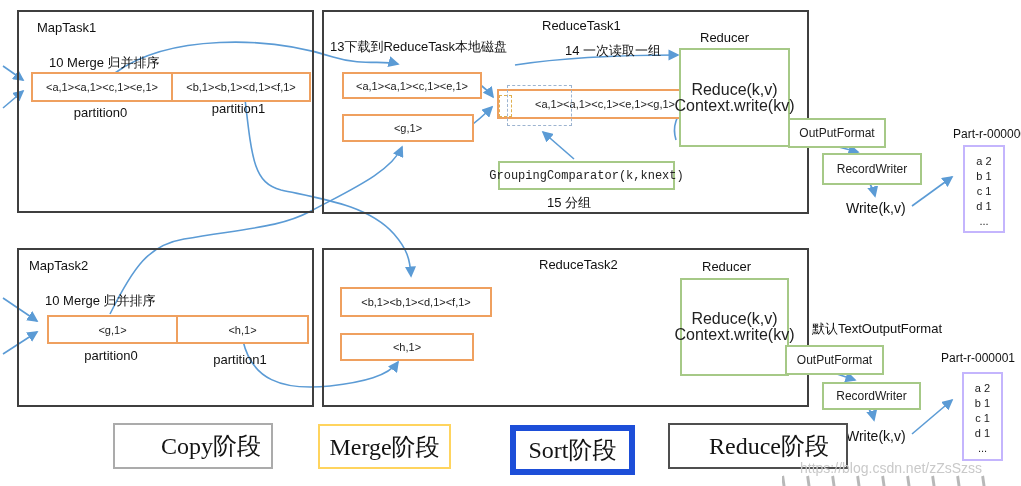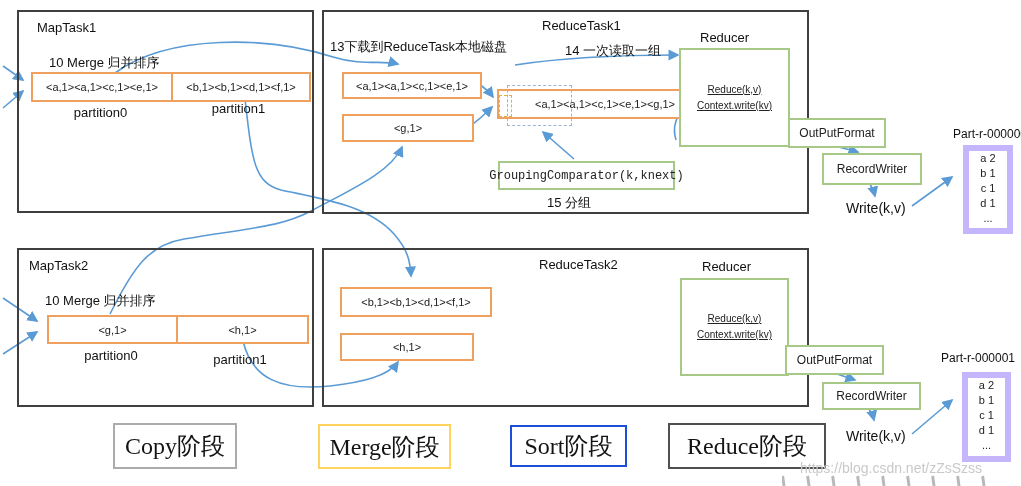--- a/index.html
+++ b/index.html
@@ -10,31 +10,31 @@
   .task-title{position:absolute;font-size:13px;color:#111;white-space:nowrap;}
   .lbl{position:absolute;font-size:13px;color:#111;white-space:nowrap;}
   .small-lbl{position:absolute;font-size:12px;color:#111;white-space:nowrap;}
   .obox{position:absolute;border:2px solid #EFA05F;background:#fff;display:flex;
         align-items:center;justify-content:center;font-size:11px;color:#222;white-space:nowrap;}
   .gbox{position:absolute;border:2px solid #A6C987;background:#fff;display:flex;
         align-items:center;justify-content:center;font-size:12px;color:#222;white-space:nowrap;}
   .pbar{position:absolute;border:2px solid #EFA05F;background:#fff;display:flex;}
   .pcell{display:flex;align-items:center;justify-content:center;font-size:11px;color:#222;white-space:nowrap;}
   .pcell + .pcell{border-left:2px solid #EFA05F;}
-  .func-text{text-align:center;font-size:10px;line-height:16px;text-decoration:underline;}
+  .func-text{text-align:center;font-size:16px;line-height:16px;}
   .dashed-blue{position:absolute;border:1px dashed #9DB4D0;background:transparent;}
   .dashed-gold{position:absolute;border:1px dashed #DFAF4F;background:transparent;}
-  .outfile{position:absolute;border:6px solid #c4b5fd;background:#fff;text-align:center;
-           font-size:11px;line-height:15px;color:#222;}
+  .outfile{position:absolute;border:2px solid #c4b5fd;background:#fff;text-align:center;
+           font-size:11px;line-height:15px;padding-top:7px;color:#222;}
   .legend-box{position:absolute;background:#fff;display:flex;align-items:center;justify-content:center;
               font-family:"Liberation Serif","DejaVu Serif",serif;font-size:24px;color:#141414;}
-  .legend-copy{border:2px solid #ABABAB;}
+  .legend-copy{border:2px solid #ABABAB;padding-left:36px;}
   .legend-merge{border:2px solid #FFD45E;}
-  .legend-sort{border:2px solid #1d4ed8;}
-  .legend-reduce{border:2px solid #4f4f4f;}
+  .legend-sort{border:6px solid #1d4ed8;}
+  .legend-reduce{border:2px solid #4f4f4f;padding-left:22px;}
   .watermark{position:absolute;font-size:14px;color:#c9c9c9;white-space:nowrap;}
   .calli{position:absolute;overflow:hidden;opacity:.6;}
   .calli i{display:inline-block;width:13px;height:15px;margin-right:9px;
            border-left:3px solid #8a8a8a;border-bottom:2px solid #8a8a8a;
            transform:rotate(-18deg) skewX(-10deg);filter:blur(.5px);}
   svg.arrows{position:absolute;left:0;top:0;pointer-events:none;}
 </style>
 </head>
 <body>
 
@@ -129,20 +129,21 @@
   <div class="obox" style="left:340px;top:287px;width:148px;height:26px;">&lt;b,1&gt;&lt;b,1&gt;&lt;d,1&gt;&lt;f,1&gt;</div>
   <div class="obox" style="left:340px;top:333px;width:130px;height:24px;">&lt;h,1&gt;</div>
 
   <div class="lbl" style="left:702px;top:259px;">Reducer</div>
   <div class="gbox" style="left:680px;top:278px;width:105px;height:94px;">
     <div class="func-text">
       <div>Reduce(k,v)</div>
       <div>Context.write(kv)</div>
     </div>
   </div>
+  <div class="lbl" style="left:812px;top:320px;">默认TextOutputFormat</div>
   <div class="gbox" style="left:785px;top:345px;width:95px;height:26px;">OutPutFormat</div>
   <div class="gbox" style="left:822px;top:382px;width:95px;height:24px;">RecordWriter</div>
   <div class="lbl" style="left:846px;top:428px;font-size:14px;">Write(k,v)</div>
   <div class="small-lbl" style="left:941px;top:351px;">Part-r-000001</div>
   <div class="outfile" style="left:962px;top:372px;width:37px;height:78px;">
     <div>a 2</div>
     <div>b 1</div>
     <div>c 1</div>
     <div>d 1</div>
     <div>...</div>

